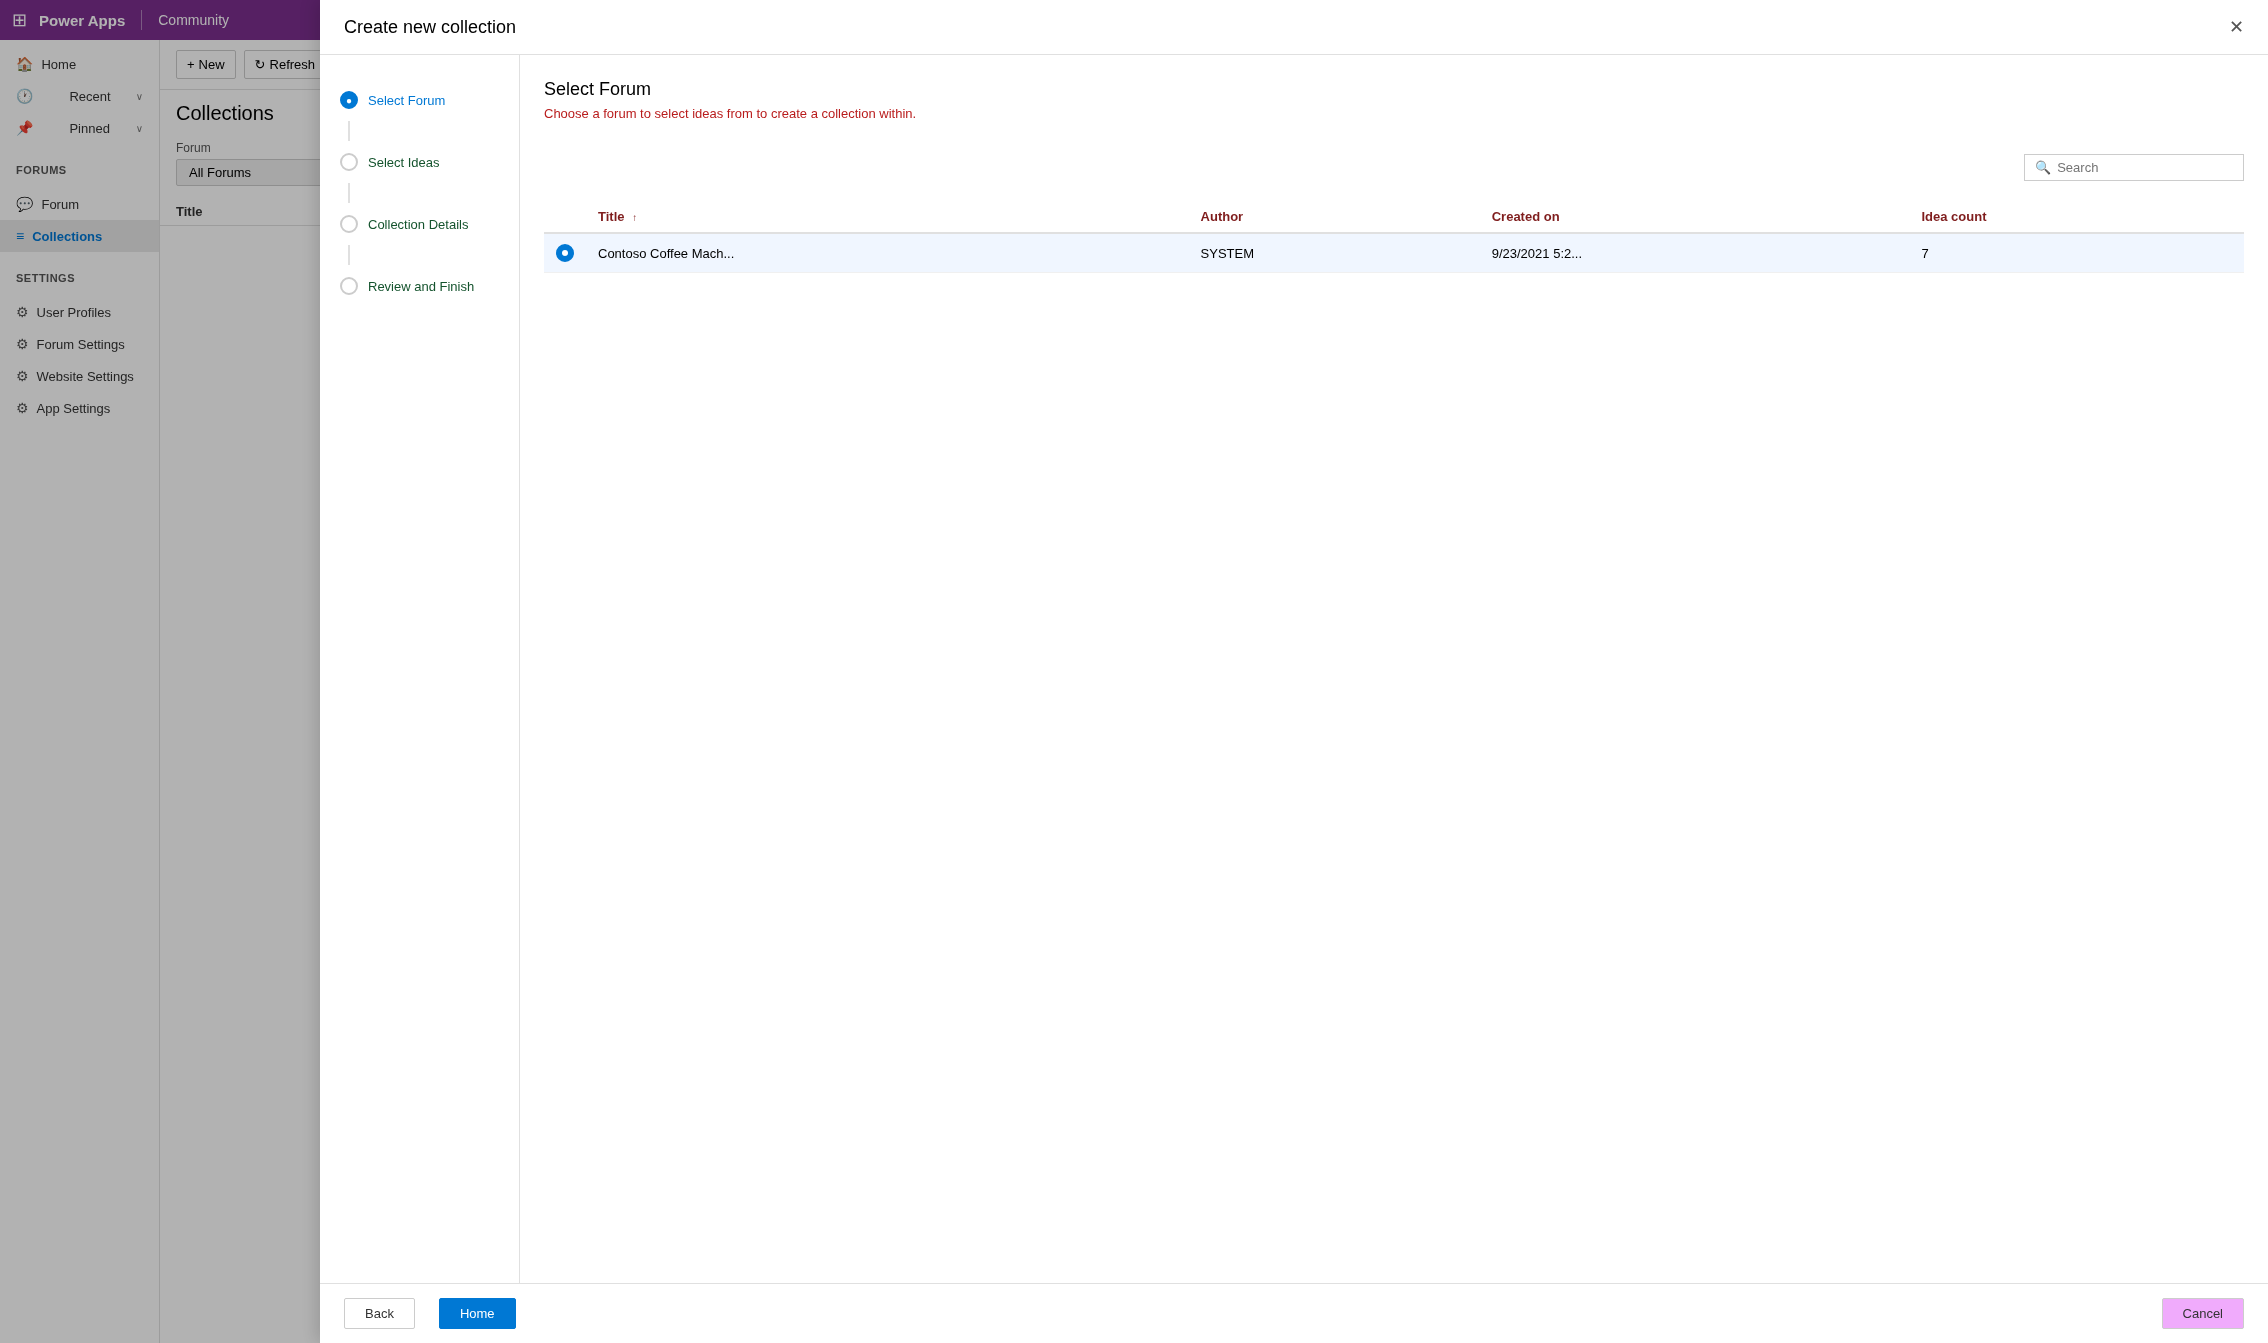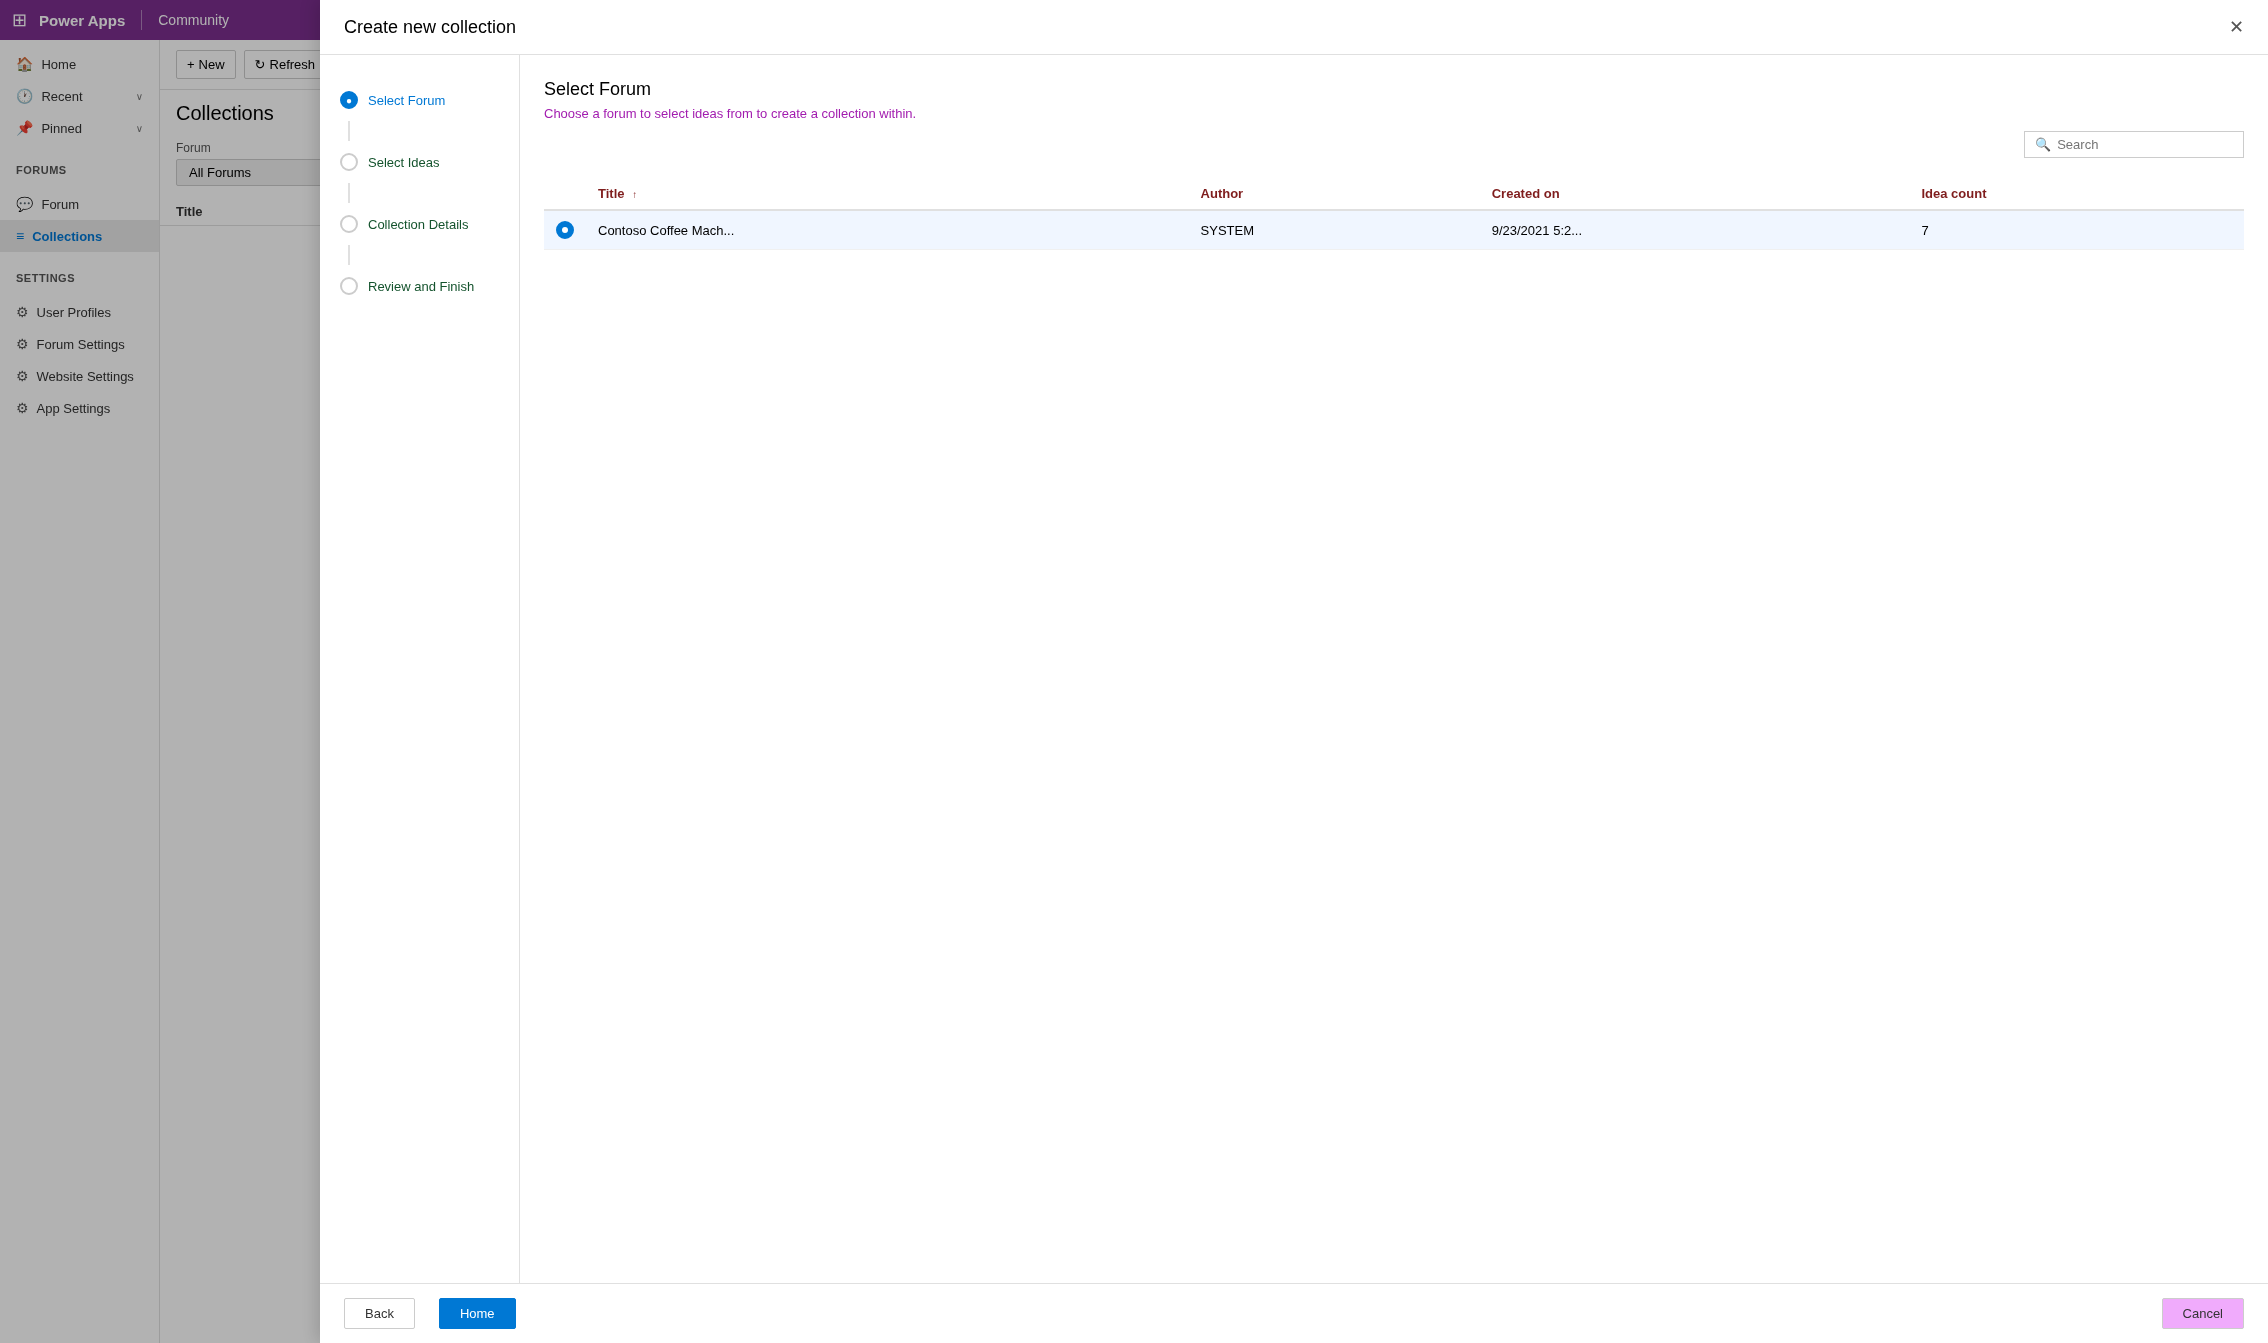--- a/index.html
+++ b/index.html
@@ -24,21 +24,21 @@
     .sidebar-item {
       display: flex; align-items: center; padding: 8px 16px; cursor: pointer;
       color: #333; font-size: 13px; gap: 8px;
     }
     .sidebar-item.active { background: #e8e8e8; font-weight: 600; color: #0078d4; }
     .sidebar-item .icon { font-size: 14px; color: #555; }
     .sidebar-item.active .icon { color: #0078d4; }
     .sidebar-group-label {
       padding: 12px 16px 4px; font-size: 11px; font-weight: 700; color: #555; text-transform: uppercase; letter-spacing: 0.5px;
     }
-    .sidebar-item-row { display: flex; align-items: center; justify-content: space-between; width: 100%; }
+    .sidebar-item-row { display: flex; align-items: center; justify-content: space-between; width: 100%; margin-left: 28px; }
     .chevron { font-size: 10px; color: #777; }
 
     
     .main { margin-top: 40px; margin-left: 160px; flex: 1; position: relative; }
 
     
     .collections-panel {
       width: 320px; background: white; height: calc(100vh - 40px);
       border-right: 1px solid #e0e0e0; padding: 0;
     }
@@ -103,21 +103,21 @@
     }
     .step-circle.active {
       border-color: #0078d4; background: #0078d4; color: white;
     }
     .step-circle.inactive { border-color: #ccc; }
     .step-connector { width: 2px; height: 20px; background: #e0e0e0; margin-left: 28px; }
 
     
     .content-area { flex: 1; display: flex; flex-direction: column; padding: 24px; overflow: auto; }
     .content-title { font-size: 18px; font-weight: 400; margin-bottom: 6px; }
-    .content-desc { font-size: 13px; color: #a21caf; margin-bottom: 10px; }
+    .content-desc { font-size: 13px; color: #b91c1c; margin-bottom: 33px; }
 
     
     .search-box {
       display: flex; align-items: center; border: 1px solid #ccc;
       padding: 5px 10px; width: 220px; gap: 6px; align-self: flex-end;
       margin-bottom: 12px;
     }
     .search-box input { border: none; outline: none; font-size: 13px; flex: 1; }
     .search-icon { color: #777; font-size: 13px; }
 

